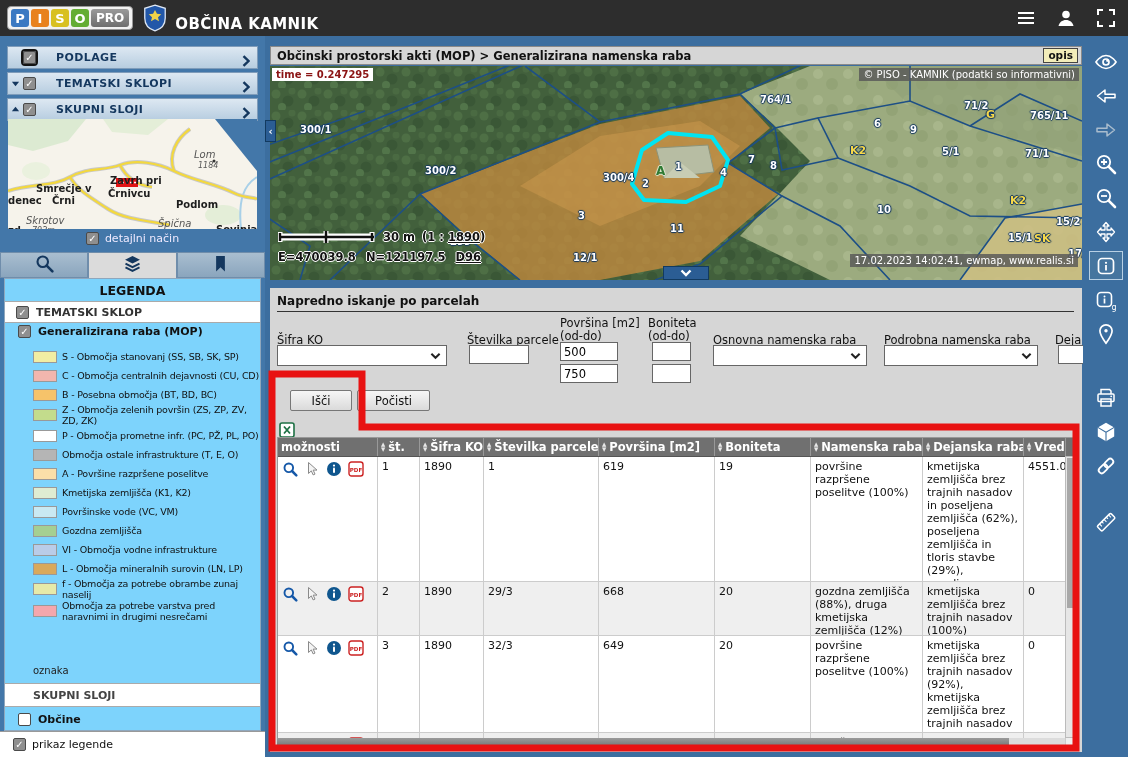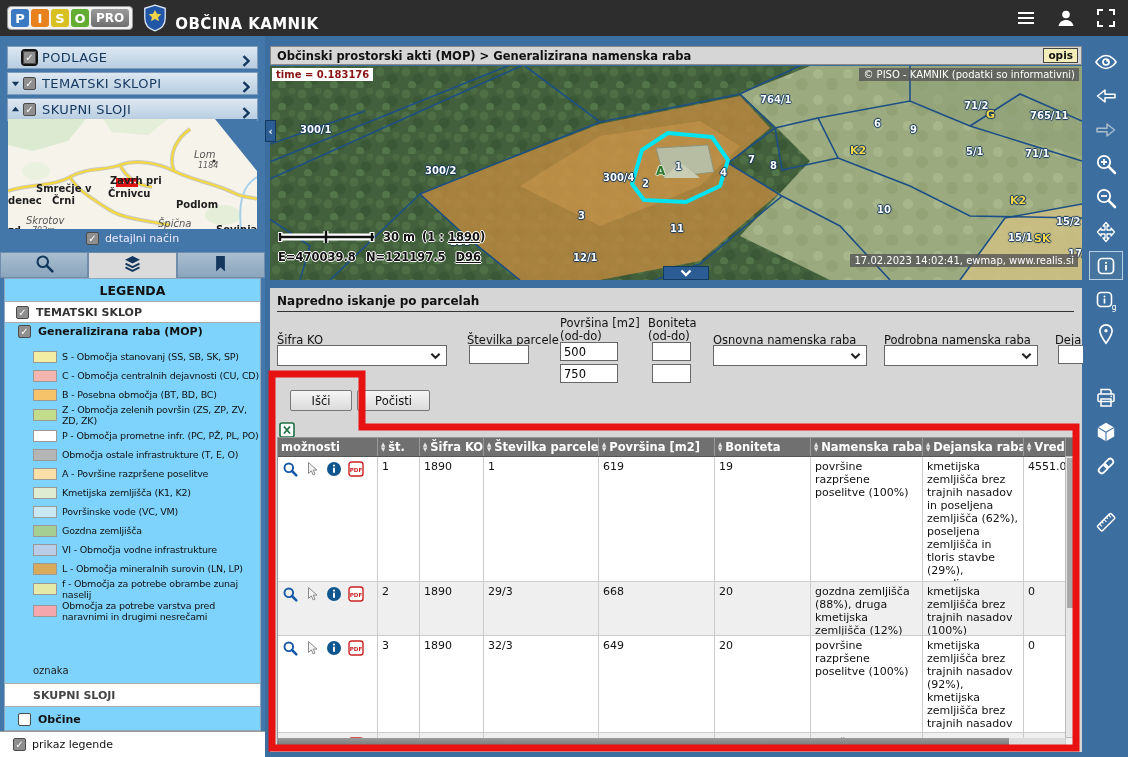--- a/index.html
+++ b/index.html
@@ -23,21 +23,21 @@
   
   #sidebar { position:absolute; left:0; top:36px; width:265px; height:721px; background:#4377a9; }
   .panel-h { position:absolute; left:7px; width:251px; height:23px; background:linear-gradient(#dde8f2,#b7cde0);
              border:1px solid #7f9cba; display:flex; align-items:center; }
   .tri { width:15px; display:flex; justify-content:center; }
   .tri svg { width:9px; height:9px; }
   .cb { width:13px; height:13px; background:#8f8f8f; border:1px solid #4a4a4a; color:#fff; font-size:10px;
         line-height:11px; text-align:center; border-radius:2px; flex:none; }
   .cb.un { background:#fff; }
   .cb.focus { outline:2px solid #141414; }
-  .panel-label { font-size:13px; font-weight:normal; color:#14375e; letter-spacing:.4px; flex:1; margin-left:6px; }
+  .panel-label { font-size:11px; font-weight:bold; color:#14375e; letter-spacing:.4px; flex:1; margin-left:20px; }
   .chev { margin-right:7px; width:8px; height:12px; }
   .chev svg { width:8px; height:12px; }
   #minimap { position:absolute; left:8px; top:83px; width:249px; height:110px; overflow:hidden; background:#f6f3eb; }
   .mm-label { position:absolute; font-size:10px; font-weight:bold; color:#1c1c1c; white-space:nowrap; }
   .mm-label.hill { font-style:italic; font-weight:normal; color:#555; }
   .mm-label.small { font-style:italic; font-weight:normal; font-size:8px; color:#555; }
   .detail-row { position:absolute; left:0; top:196px; width:265px; display:flex; justify-content:center;
                 align-items:center; gap:6px; color:#efeaff; font-size:11px; }
   .tabs { position:absolute; left:0; top:216px; width:265px; height:26px; display:flex; }
   .tab { flex:1; display:flex; align-items:center; justify-content:center;
@@ -408,34 +408,34 @@
         <div class="map-label parcel" style="left: 372px; top: 112px;">2</div>
         <div class="map-label green" style="left: 386px; top: 98px;">A</div>
         <div class="map-label parcel" style="left: 405px; top: 95px;">1</div>
         <div class="map-label parcel" style="left: 450px; top: 101px;">4</div>
         <div class="map-label parcel" style="left: 478px; top: 88px;">7</div>
         <div class="map-label parcel" style="left: 500px; top: 94px;">8</div>
         <div class="map-label parcel" style="left: 400px; top: 157px;">11</div>
         <div class="map-label parcel" style="left: 604px; top: 52px;">6</div>
         <div class="map-label yellow" style="left: 580px; top: 78px;">K2</div>
         <div class="map-label yellow" style="left: 716px; top: 42px;">G</div>
-        <div class="map-label parcel" style="left: 672px; top: 80px; margin-left: 24px;">5/1</div>
+        <div class="map-label parcel" style="left: 672px; top: 80px;">5/1</div>
         <div class="map-label parcel" style="left: 490px; top: 28px;">764/1</div>
         <div class="map-label parcel" style="left: 640px; top: 58px;">9</div>
         <div class="map-label parcel" style="left: 607px; top: 138px;">10</div>
         <div class="map-label parcel" style="left: 694px; top: 34px;">71/2</div>
         <div class="map-label parcel" style="left: 760px; top: 44px;">765/11</div>
         <div class="map-label parcel" style="left: 755px; top: 82px;">71/1</div>
         <div class="map-label yellow" style="left: 740px; top: 128px;">K2</div>
         <div class="map-label parcel" style="left: 786px; top: 150px;">15/2</div>
         <div class="map-label parcel" style="left: 738px; top: 166px;">15/1</div>
         <div class="map-label yellow" style="left: 764px; top: 166px;">SK</div>
         <div class="map-label parcel" style="left: 798px; top: 182px;">17/6</div>
       </div>
-    <div class="chip time-chip">time = 0.183176</div>
+    <div class="chip time-chip">time = 0.247295</div>
     <div class="chip attr-chip">© PISO - KAMNIK (podatki so informativni)</div>
     <div class="scalebar">
       <svg width="98" height="12">
         <path d="M2 6h94" stroke="#fff" stroke-width="7"></path>
         <path d="M2 1v10M48 0v12M94 1v10" stroke="#fff" stroke-width="5"></path>
         <path d="M2 6h94" stroke="#111" stroke-width="2.4"></path>
         <path d="M2 2v8M48 0v12M94 2v8" stroke="#111" stroke-width="2.4"></path>
       </svg>
       <span>30 m</span>
       <span><span>(1 : </span><span class="u">1890</span><span>)</span></span>

